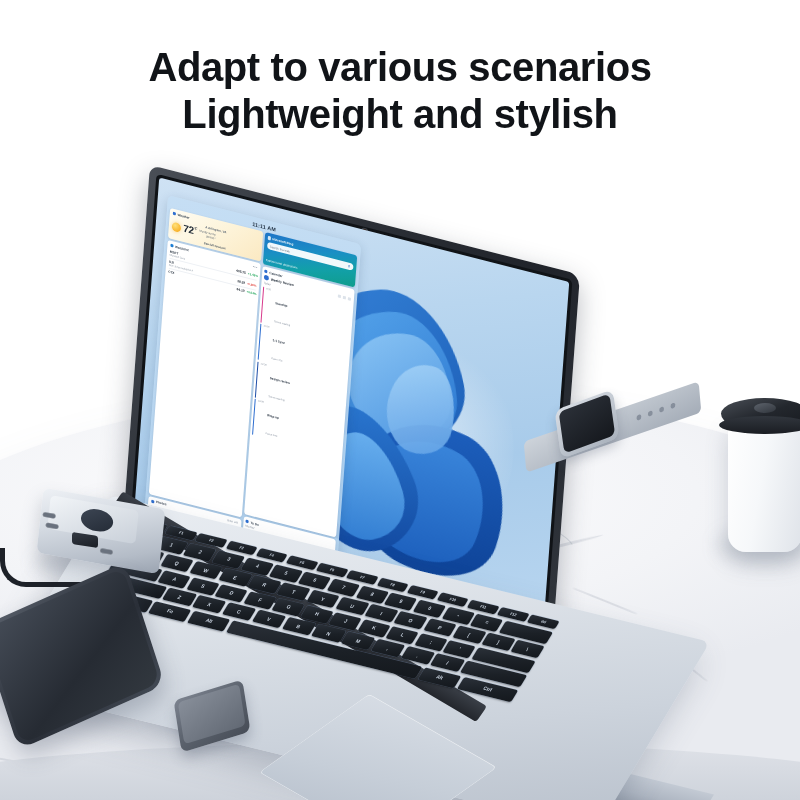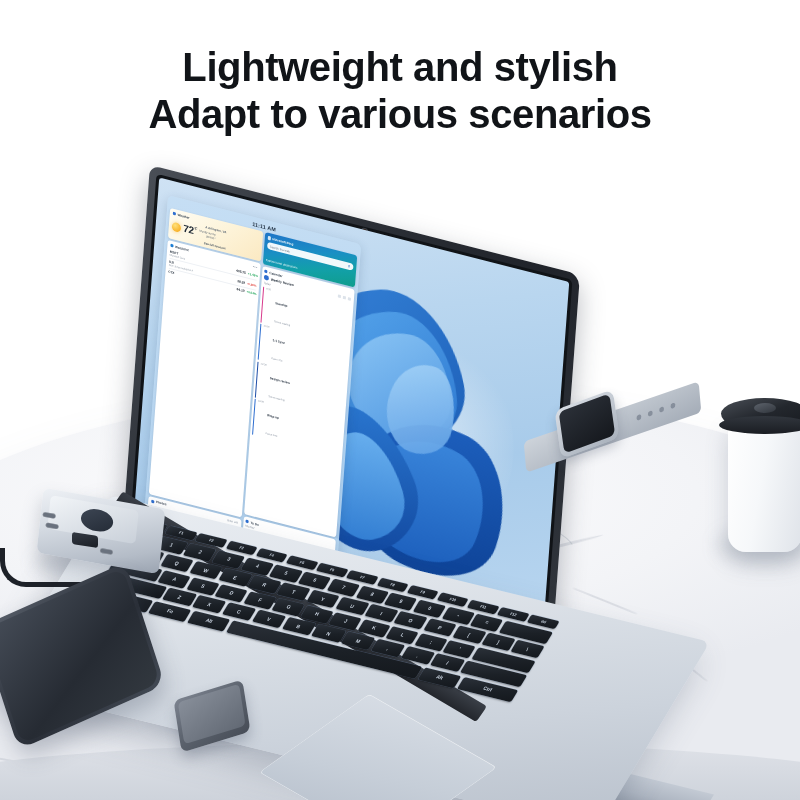--- a/index.html
+++ b/index.html
@@ -615,17 +615,17 @@
     <div class="watch-face"></div>
   </div>
 
   <div class="obj cup">
     <div class="lid-c"></div>
     <div class="lid-r"></div>
     <div class="lid-tab"></div>
   </div>
 
   <div class="headline">
+    <div>Adapt to various scenarios</div>
     <div>Lightweight and stylish</div>
-    <div>Adapt to various scenarios</div>
   </div>
 
 </div>
 
 </body></html>

